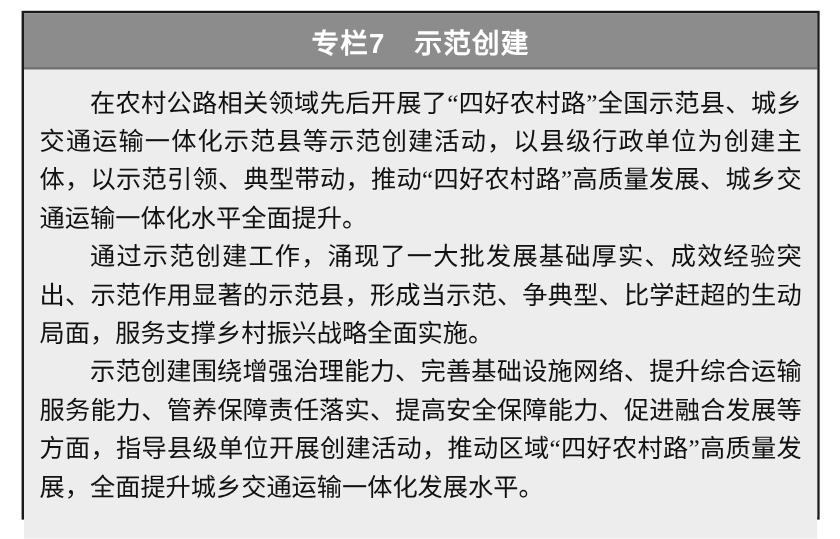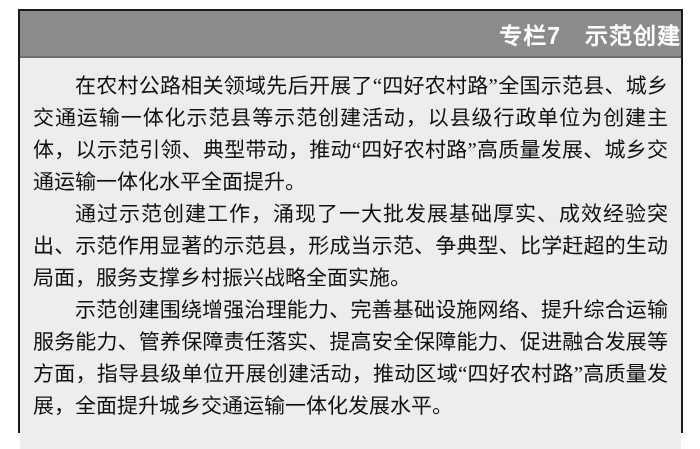--- a/index.html
+++ b/index.html
@@ -24,21 +24,21 @@
     border: 2px solid #1a1a1a;
     background: #ededed;
   }
   .panel-header {
     box-sizing: border-box;
     height: 47px;
     background: #8c8c8c;
     border-bottom: 2px solid #6e6e6e;
     display: flex;
     align-items: center;
-    justify-content: flex-end;
+    justify-content: center;
   }
   .panel-title {
     font-family: "Liberation Sans", "DejaVu Sans", sans-serif;
     font-weight: bold;
     font-size: 23px;
     color: #ffffff;
     letter-spacing: 1px;
     white-space: pre;
   }
   .panel-body {

